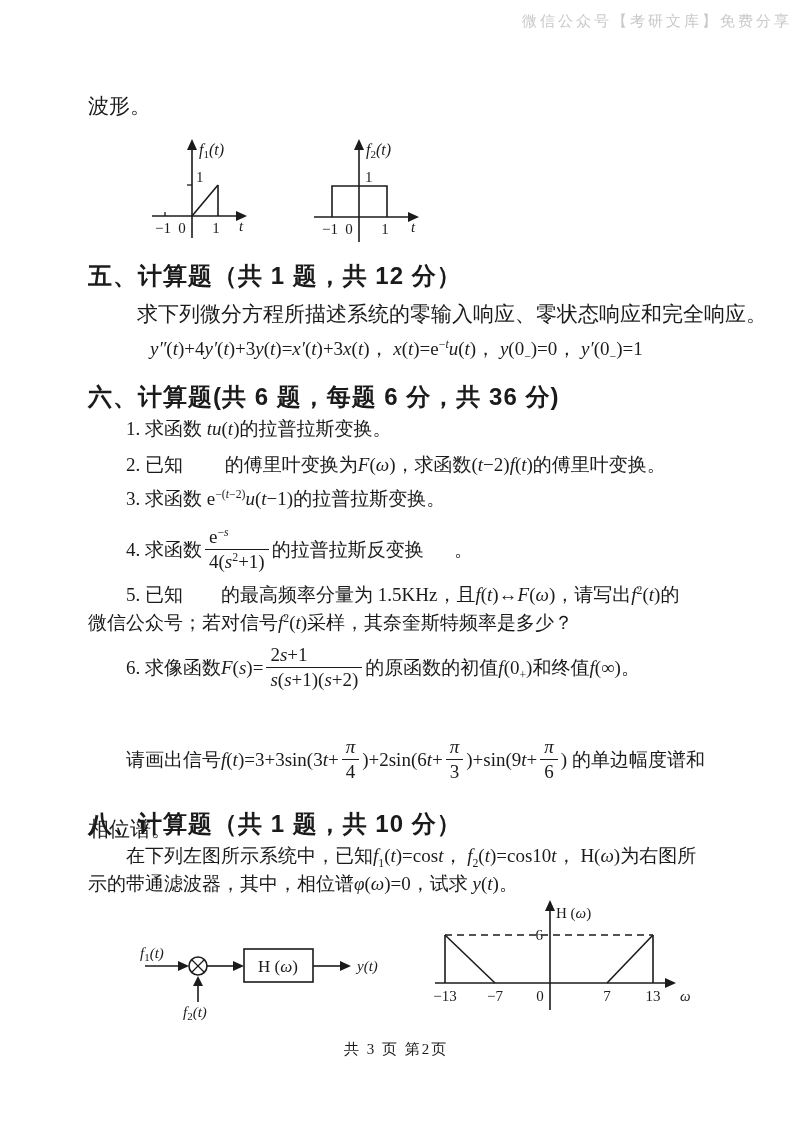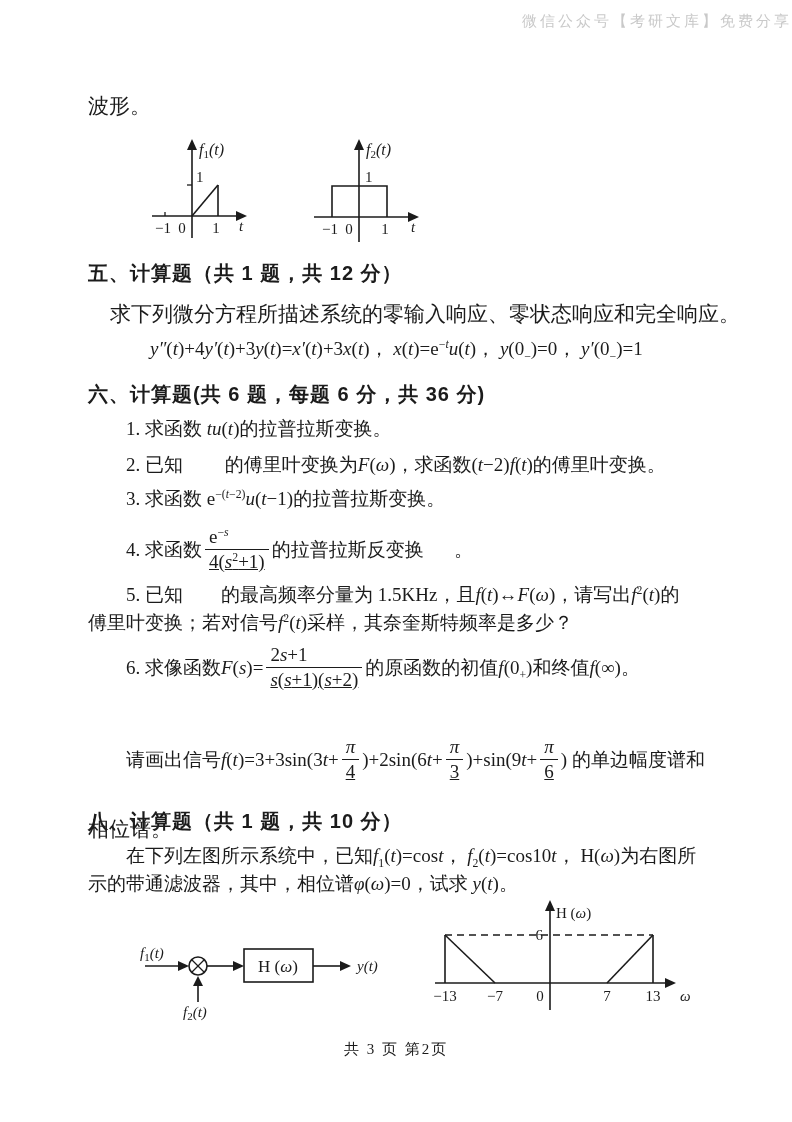--- a/index.html
+++ b/index.html
@@ -1,32 +1,32 @@
 <!DOCTYPE html>
 <html><head>
 <meta charset="utf-8">
 <style>
   html,body{margin:0;padding:0;background:#fff;}
   .page{position:relative;width:792px;height:1122px;background:#ffffff;
         font-family:"Liberation Serif",serif;color:#1b1b1b;overflow:hidden;}
   .abs{position:absolute;}
   .wm{left:0;top:12px;width:100%;text-align:right;color:#c9c9c9;
       font-size:15px;letter-spacing:3px;}
-  .heading{font-family:"Liberation Sans",sans-serif;font-weight:700;font-size:20px;
+  .heading{font-family:"Liberation Sans",sans-serif;font-weight:700;font-size:24px;
            letter-spacing:1px;}
   .t{font-size:21px;}
   .math{font-size:19px;white-space:nowrap;}
   .m-r{font-style:normal;}
   .m-i{font-style:italic;}
   .m-gap{display:inline-block;}
   .math sup,.math sub{font-size:0.62em;line-height:0;}
   .frac{display:inline-block;vertical-align:middle;text-align:left;
         margin:0 3px;transform:translateY(-2px);}
   .frac .num{display:block;padding:0 4px 1px;border-bottom:1.4px solid #1b1b1b;line-height:1.15;}
-  .frac .den{display:block;padding:1px 4px 0;line-height:1.15;text-decoration:underline;}
+  .frac .den{display:block;padding:1px 4px 0;line-height:1.15;}
   svg{overflow:visible;}
   svg text{font-family:"Liberation Serif",serif;fill:#1b1b1b;}
   .svg-it{font-style:italic;}
   .stroke{stroke:#1b1b1b;stroke-width:1.6;fill:none;}
   .thin{stroke:#1b1b1b;stroke-width:1.3;fill:none;}
   .fillb{fill:#1b1b1b;stroke:none;}
   .footer{left:0;top:1040px;width:100%;text-align:center;font-size:15px;letter-spacing:2px;}
 </style>
 </head>
 <body>
@@ -62,30 +62,30 @@
     <polyline class="stroke" points="32,79 32,48 87,48 87,79"></polyline>
     <text x="65" y="44" font-size="15">1</text>
     <text x="30" y="96" font-size="15" text-anchor="middle">−1</text>
     <text x="49" y="96" font-size="15" text-anchor="middle">0</text>
     <text x="85" y="96" font-size="15" text-anchor="middle">1</text>
     <text x="111" y="94" font-size="15" class="svg-it">t</text>
     <text x="66" y="17" font-size="16"><tspan class="svg-it">f</tspan><tspan dy="3" font-size="11">2</tspan><tspan dy="-3" class="svg-it">(t)</tspan></text>
   </svg>
 
   <div class="abs heading" style="left:88px;top:260px;">五、计算题（共 1 题，共 12 分）</div>
-  <div class="abs t" style="left:110px;top:300px;">求下列微分方程所描述系统的零输入响应、零状态响应和完全响应。</div>
+  <div class="abs t" style="left:137px;top:300px;">求下列微分方程所描述系统的零输入响应、零状态响应和完全响应。</div>
   <div class="abs math" style="left:150px;top:336px;"><span class="m-i">y″</span><span class="m-r">(</span><span class="m-i">t</span><span class="m-r">)+4</span><span class="m-i">y′</span><span class="m-r">(</span><span class="m-i">t</span><span class="m-r">)+3</span><span class="m-i">y</span><span class="m-r">(</span><span class="m-i">t</span><span class="m-r">)=</span><span class="m-i">x′</span><span class="m-r">(</span><span class="m-i">t</span><span class="m-r">)+3</span><span class="m-i">x</span><span class="m-r">(</span><span class="m-i">t</span><span class="m-r">)，  </span><span class="m-i">x</span><span class="m-r">(</span><span class="m-i">t</span><span class="m-r">)=</span><span class="m-r">e</span><sup><span class="m-r">−</span><span class="m-i">t</span></sup><span class="m-i">u</span><span class="m-r">(</span><span class="m-i">t</span><span class="m-r">)，  </span><span class="m-i">y</span><span class="m-r">(0</span><sub>−</sub><span class="m-r">)=0，  </span><span class="m-i">y′</span><span class="m-r">(0</span><sub>−</sub><span class="m-r">)=1</span></div>
 
   <div class="abs heading" style="left:88px;top:381px;">六、计算题(共 6 题，每题 6 分，共 36 分)</div>
   <div class="abs math" style="left:126px;top:416px;"><span class="m-r">1. 求函数 </span><span class="m-i">tu</span><span class="m-r">(</span><span class="m-i">t</span><span class="m-r">)</span><span class="m-r">的拉普拉斯变换。</span></div>
   <div class="abs math" style="left:126px;top:452px;"><span class="m-r">2. 已知</span><span class="m-gap" style="width: 2.2em;"></span><span class="m-r">的傅里叶变换为</span><span class="m-i">F</span><span class="m-r">(</span><span class="m-i">ω</span><span class="m-r">)，求函数(</span><span class="m-i">t</span><span class="m-r">−2)</span><span class="m-i">f</span><span class="m-r">(</span><span class="m-i">t</span><span class="m-r">)的傅里叶变换。</span></div>
   <div class="abs math" style="left:126px;top:486px;"><span class="m-r">3. 求函数 </span><span class="m-r">e</span><sup><span class="m-r">−(</span><span class="m-i">t</span><span class="m-r">−2)</span></sup><span class="m-i">u</span><span class="m-r">(</span><span class="m-i">t</span><span class="m-r">−1)</span><span class="m-r">的拉普拉斯变换。</span></div>
   <div class="abs math" style="left:126px;top:528px;"><span class="m-r">4. 求函数</span><span class="frac"><span class="num"><span class="m-r">e</span><sup><span class="m-r">−</span><span class="m-i">s</span></sup></span><span class="den"><span class="m-r">4(</span><span class="m-i">s</span><sup>2</sup><span class="m-r">+1)</span></span></span><span class="m-r">的拉普拉斯反变换</span><span class="m-gap" style="width: 1.6em;"></span><span class="m-r">。</span></div>
   <div class="abs math" style="left:126px;top:582px;"><span class="m-r">5. 已知</span><span class="m-gap" style="width: 2em;"></span><span class="m-r">的最高频率分量为 1.5KHz，且</span><span class="m-i">f</span><span class="m-r">(</span><span class="m-i">t</span><span class="m-r">)↔</span><span class="m-i">F</span><span class="m-r">(</span><span class="m-i">ω</span><span class="m-r">)，请写出</span><span class="m-i">f</span><sup>2</sup><span class="m-r">(</span><span class="m-i">t</span><span class="m-r">)的</span></div>
-  <div class="abs math" style="left:88px;top:610px;"><span class="m-r">傅里叶变换；若对信号</span><span class="m-i">f</span><sup>2</sup><span class="m-r">(</span><span class="m-i">t</span><span class="m-r">)采样，其奈奎斯特频率是多少？</span></div>
+  <div class="abs math" style="left:88px;top:610px;"><span class="m-r">微信公众号；若对信号</span><span class="m-i">f</span><sup>2</sup><span class="m-r">(</span><span class="m-i">t</span><span class="m-r">)采样，其奈奎斯特频率是多少？</span></div>
   <div class="abs math" style="left:126px;top:646px;"><span class="m-r">6. 求像函数</span><span class="m-i">F</span><span class="m-r">(</span><span class="m-i">s</span><span class="m-r">)=</span><span class="frac"><span class="num"><span class="m-r">2</span><span class="m-i">s</span><span class="m-r">+1</span></span><span class="den"><span class="m-i">s</span><span class="m-r">(</span><span class="m-i">s</span><span class="m-r">+1)(</span><span class="m-i">s</span><span class="m-r">+2)</span></span></span><span class="m-r">的原函数的初值</span><span class="m-i">f</span><span class="m-r">(0</span><sub>+</sub><span class="m-r">)和终值</span><span class="m-i">f</span><span class="m-r">(∞)。</span></div>
 
   <div class="abs math" style="left:126px;top:738px;"><span class="m-r">请画出信号</span><span class="m-i">f</span><span class="m-r">(</span><span class="m-i">t</span><span class="m-r">)=3+3sin(3</span><span class="m-i">t</span><span class="m-r">+</span><span class="frac"><span class="num"><span class="m-i">π</span></span><span class="den"><span class="m-r">4</span></span></span><span class="m-r">)+2sin(6</span><span class="m-i">t</span><span class="m-r">+</span><span class="frac"><span class="num"><span class="m-i">π</span></span><span class="den"><span class="m-r">3</span></span></span><span class="m-r">)+sin(9</span><span class="m-i">t</span><span class="m-r">+</span><span class="frac"><span class="num"><span class="m-i">π</span></span><span class="den"><span class="m-r">6</span></span></span><span class="m-r">) 的单边幅度谱和</span></div>
   <div class="abs t" style="left:88px;top:815px;text-align:center;">相位谱。</div>
 
   <div class="abs heading" style="left:88px;top:808px;">八、计算题（共 1 题，共 10 分）</div>
   <div class="abs math" style="left:126px;top:843px;"><span class="m-r">在下列左图所示系统中，已知</span><span class="m-i">f</span><sub>1</sub><span class="m-r">(</span><span class="m-i">t</span><span class="m-r">)=cos</span><span class="m-i">t</span><span class="m-r">， </span><span class="m-i">f</span><sub>2</sub><span class="m-r">(</span><span class="m-i">t</span><span class="m-r">)=cos10</span><span class="m-i">t</span><span class="m-r">， H(</span><span class="m-i">ω</span><span class="m-r">)为右图所</span></div>
   <div class="abs math" style="left:88px;top:871px;"><span class="m-r">示的带通滤波器，其中，相位谱</span><span class="m-i">φ</span><span class="m-r">(</span><span class="m-i">ω</span><span class="m-r">)=0，试求 </span><span class="m-i">y</span><span class="m-r">(</span><span class="m-i">t</span><span class="m-r">)。</span></div>
 
   <svg class="abs" style="left:95px;top:920px;" width="290" height="110" viewBox="0 0 290 110">

